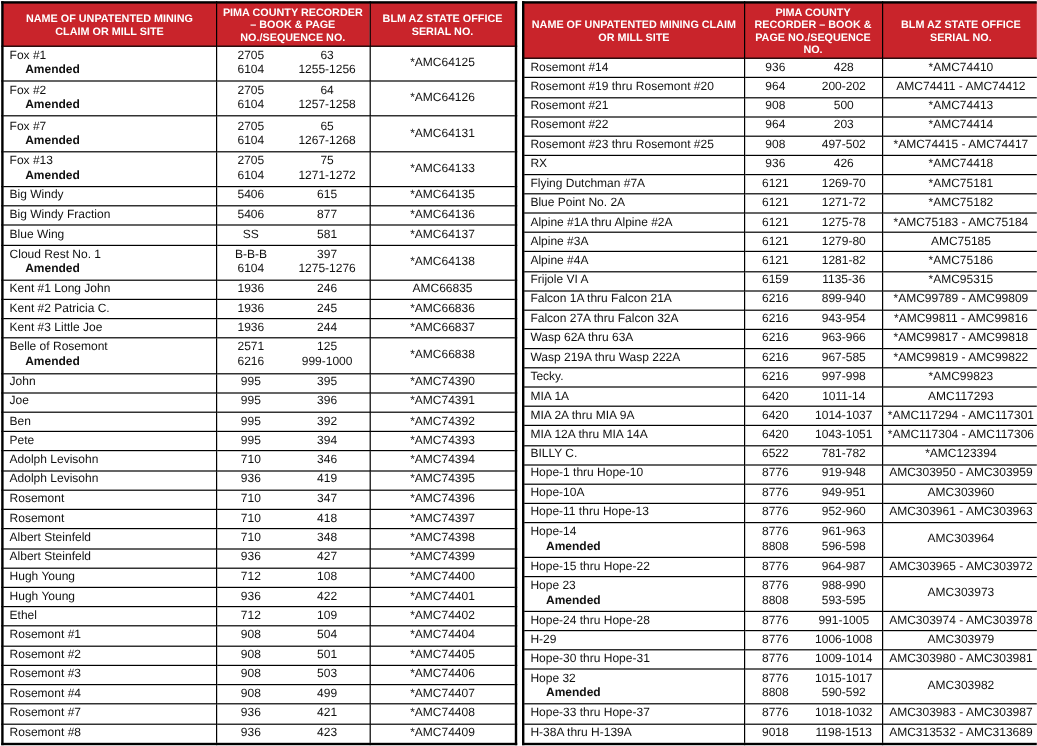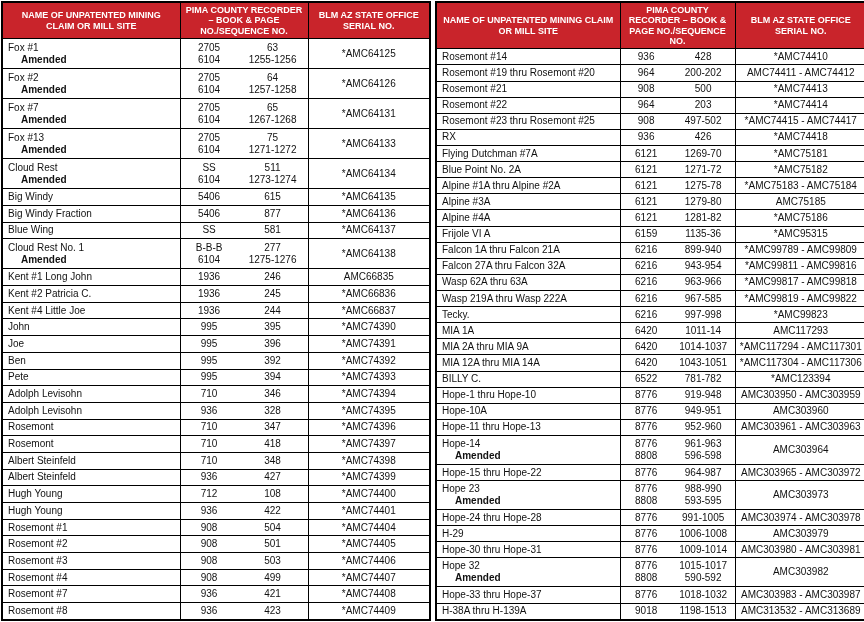--- a/index.html
+++ b/index.html
@@ -142,39 +142,20 @@
               <div class="bp-page">
                 <div>75</div>
                 <div>1271-1272</div>
               </div>
             </div>
           </td>
           <td class="cell-serial">*AMC64133</td>
         </tr>
         <tr>
           <td class="cell-name">
-            <div>Cloud Rest</div>
-            <div class="amended">Amended</div>
-          </td>
-          <td class="cell-bp">
-            <div class="bp-wrap">
-              <div class="bp-book">
-                <div>SS</div>
-                <div>6104</div>
-              </div>
-              <div class="bp-page">
-                <div>511</div>
-                <div>1273-1274</div>
-              </div>
-            </div>
-          </td>
-          <td class="cell-serial">*AMC64134</td>
-        </tr>
-        <tr>
-          <td class="cell-name">
             <div>Big Windy</div>
           </td>
           <td class="cell-bp">
             <div class="bp-wrap">
               <div class="bp-book">
                 <div>5406</div>
               </div>
               <div class="bp-page">
                 <div>615</div>
               </div>
@@ -219,21 +200,21 @@
             <div>Cloud Rest No. 1</div>
             <div class="amended">Amended</div>
           </td>
           <td class="cell-bp">
             <div class="bp-wrap">
               <div class="bp-book">
                 <div>B-B-B</div>
                 <div>6104</div>
               </div>
               <div class="bp-page">
-                <div>277</div>
+                <div>397</div>
                 <div>1275-1276</div>
               </div>
             </div>
           </td>
           <td class="cell-serial">*AMC64138</td>
         </tr>
         <tr>
           <td class="cell-name">
             <div>Kent #1 Long John</div>
           </td>
@@ -260,36 +241,55 @@
               </div>
               <div class="bp-page">
                 <div>245</div>
               </div>
             </div>
           </td>
           <td class="cell-serial">*AMC66836</td>
         </tr>
         <tr>
           <td class="cell-name">
-            <div>Kent #4 Little Joe</div>
+            <div>Kent #3 Little Joe</div>
           </td>
           <td class="cell-bp">
             <div class="bp-wrap">
               <div class="bp-book">
                 <div>1936</div>
               </div>
               <div class="bp-page">
                 <div>244</div>
               </div>
             </div>
           </td>
           <td class="cell-serial">*AMC66837</td>
         </tr>
         <tr>
           <td class="cell-name">
+            <div>Belle of Rosemont</div>
+            <div class="amended">Amended</div>
+          </td>
+          <td class="cell-bp">
+            <div class="bp-wrap">
+              <div class="bp-book">
+                <div>2571</div>
+                <div>6216</div>
+              </div>
+              <div class="bp-page">
+                <div>125</div>
+                <div>999-1000</div>
+              </div>
+            </div>
+          </td>
+          <td class="cell-serial">*AMC66838</td>
+        </tr>
+        <tr>
+          <td class="cell-name">
             <div>John</div>
           </td>
           <td class="cell-bp">
             <div class="bp-wrap">
               <div class="bp-book">
                 <div>995</div>
               </div>
               <div class="bp-page">
                 <div>395</div>
               </div>
@@ -364,21 +364,21 @@
         <tr>
           <td class="cell-name">
             <div>Adolph Levisohn</div>
           </td>
           <td class="cell-bp">
             <div class="bp-wrap">
               <div class="bp-book">
                 <div>936</div>
               </div>
               <div class="bp-page">
-                <div>328</div>
+                <div>419</div>
               </div>
             </div>
           </td>
           <td class="cell-serial">*AMC74395</td>
         </tr>
         <tr>
           <td class="cell-name">
             <div>Rosemont</div>
           </td>
           <td class="cell-bp">
@@ -465,20 +465,36 @@
             <div class="bp-wrap">
               <div class="bp-book">
                 <div>936</div>
               </div>
               <div class="bp-page">
                 <div>422</div>
               </div>
             </div>
           </td>
           <td class="cell-serial">*AMC74401</td>
+        </tr>
+        <tr>
+          <td class="cell-name">
+            <div>Ethel</div>
+          </td>
+          <td class="cell-bp">
+            <div class="bp-wrap">
+              <div class="bp-book">
+                <div>712</div>
+              </div>
+              <div class="bp-page">
+                <div>109</div>
+              </div>
+            </div>
+          </td>
+          <td class="cell-serial">*AMC74402</td>
         </tr>
         <tr>
           <td class="cell-name">
             <div>Rosemont #1</div>
           </td>
           <td class="cell-bp">
             <div class="bp-wrap">
               <div class="bp-book">
                 <div>908</div>
               </div>

